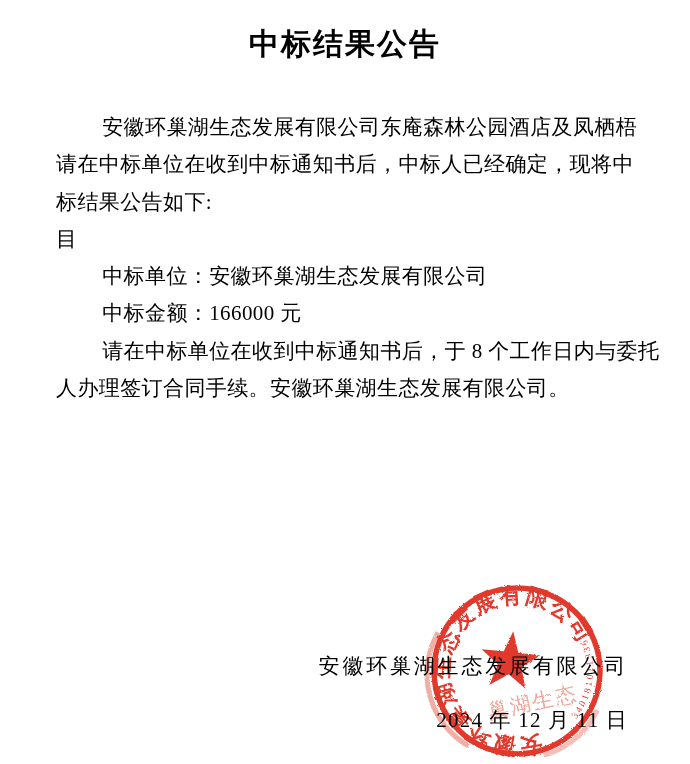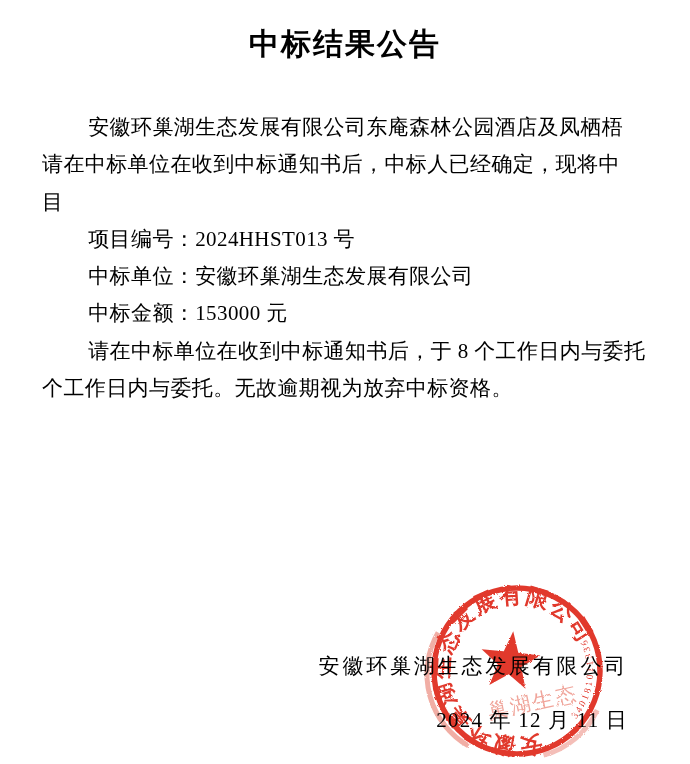--- a/index.html
+++ b/index.html
@@ -7,21 +7,21 @@
   .page {
     position:relative; width:690px; height:764px; background:#ffffff;
     overflow:hidden; color:#000;
     font-family:"Liberation Serif","DejaVu Serif",serif;
     border-radius:28px;
   }
   .title {
     position:absolute; top:24px; left:0; right:0; text-align:center;
     font-size:30px; font-weight:bold; letter-spacing:2px;
   }
-  .body-text { position:absolute; left:42px; top:109px; width:598px; font-size:21px; letter-spacing:0.4px; }
+  .body-text { position:absolute; left:56px; top:109px; width:598px; font-size:21px; letter-spacing:0.4px; }
   .ln  { height:37.3px; line-height:37.3px; white-space:nowrap; }
   .ind { text-indent:2.2em; }
   .sig-company {
     position:absolute; top:652px; right:62px;
     font-size:21px; letter-spacing:2.8px; white-space:nowrap;
   }
   .sig-date {
     position:absolute; top:706px; right:62px;
     font-size:21px; letter-spacing:1.2px; white-space:nowrap;
   }
@@ -33,26 +33,26 @@
 </head>
 <body>
 
 <div class="page">
 
   <div class="title">中标结果公告</div>
 
   <div class="body-text">
     <div class="ln ind">安徽环巢湖生态发展有限公司东庵森林公园酒店及凤栖梧</div>
     <div class="ln">请在中标单位在收到中标通知书后，中标人已经确定，现将中</div>
+    <div class="ln">标结果公告如下:</div>
     <div class="ln">目</div>
-    <div class="ln ind">项目编号：2024HHST013 号</div>
     <div class="ln ind">中标单位：安徽环巢湖生态发展有限公司</div>
-    <div class="ln ind">中标金额：153000 元</div>
+    <div class="ln ind">中标金额：166000 元</div>
     <div class="ln ind">请在中标单位在收到中标通知书后，于 8 个工作日内与委托</div>
-    <div class="ln">个工作日内与委托。无故逾期视为放弃中标资格。</div>
+    <div class="ln">人办理签订合同手续。安徽环巢湖生态发展有限公司。</div>
   </div>
 
   <div class="sig-company">安徽环巢湖生态发展有限公司</div>
   <div class="sig-date">2024 年 12 月 11 日</div>
 
   <svg class="seal" viewBox="0 0 200 200" xmlns="http://www.w3.org/2000/svg" aria-hidden="true">
     <defs>
       <path id="nameArc" d="M 44.3 139 A 68 68 0 1 1 155.7 139" fill="none"></path>
       <path id="codeArc" d="M 150.9 156.5 A 76 76 0 0 0 162.3 56.4" fill="none"></path>
       <filter id="rough" x="-10%" y="-10%" width="120%" height="120%">

